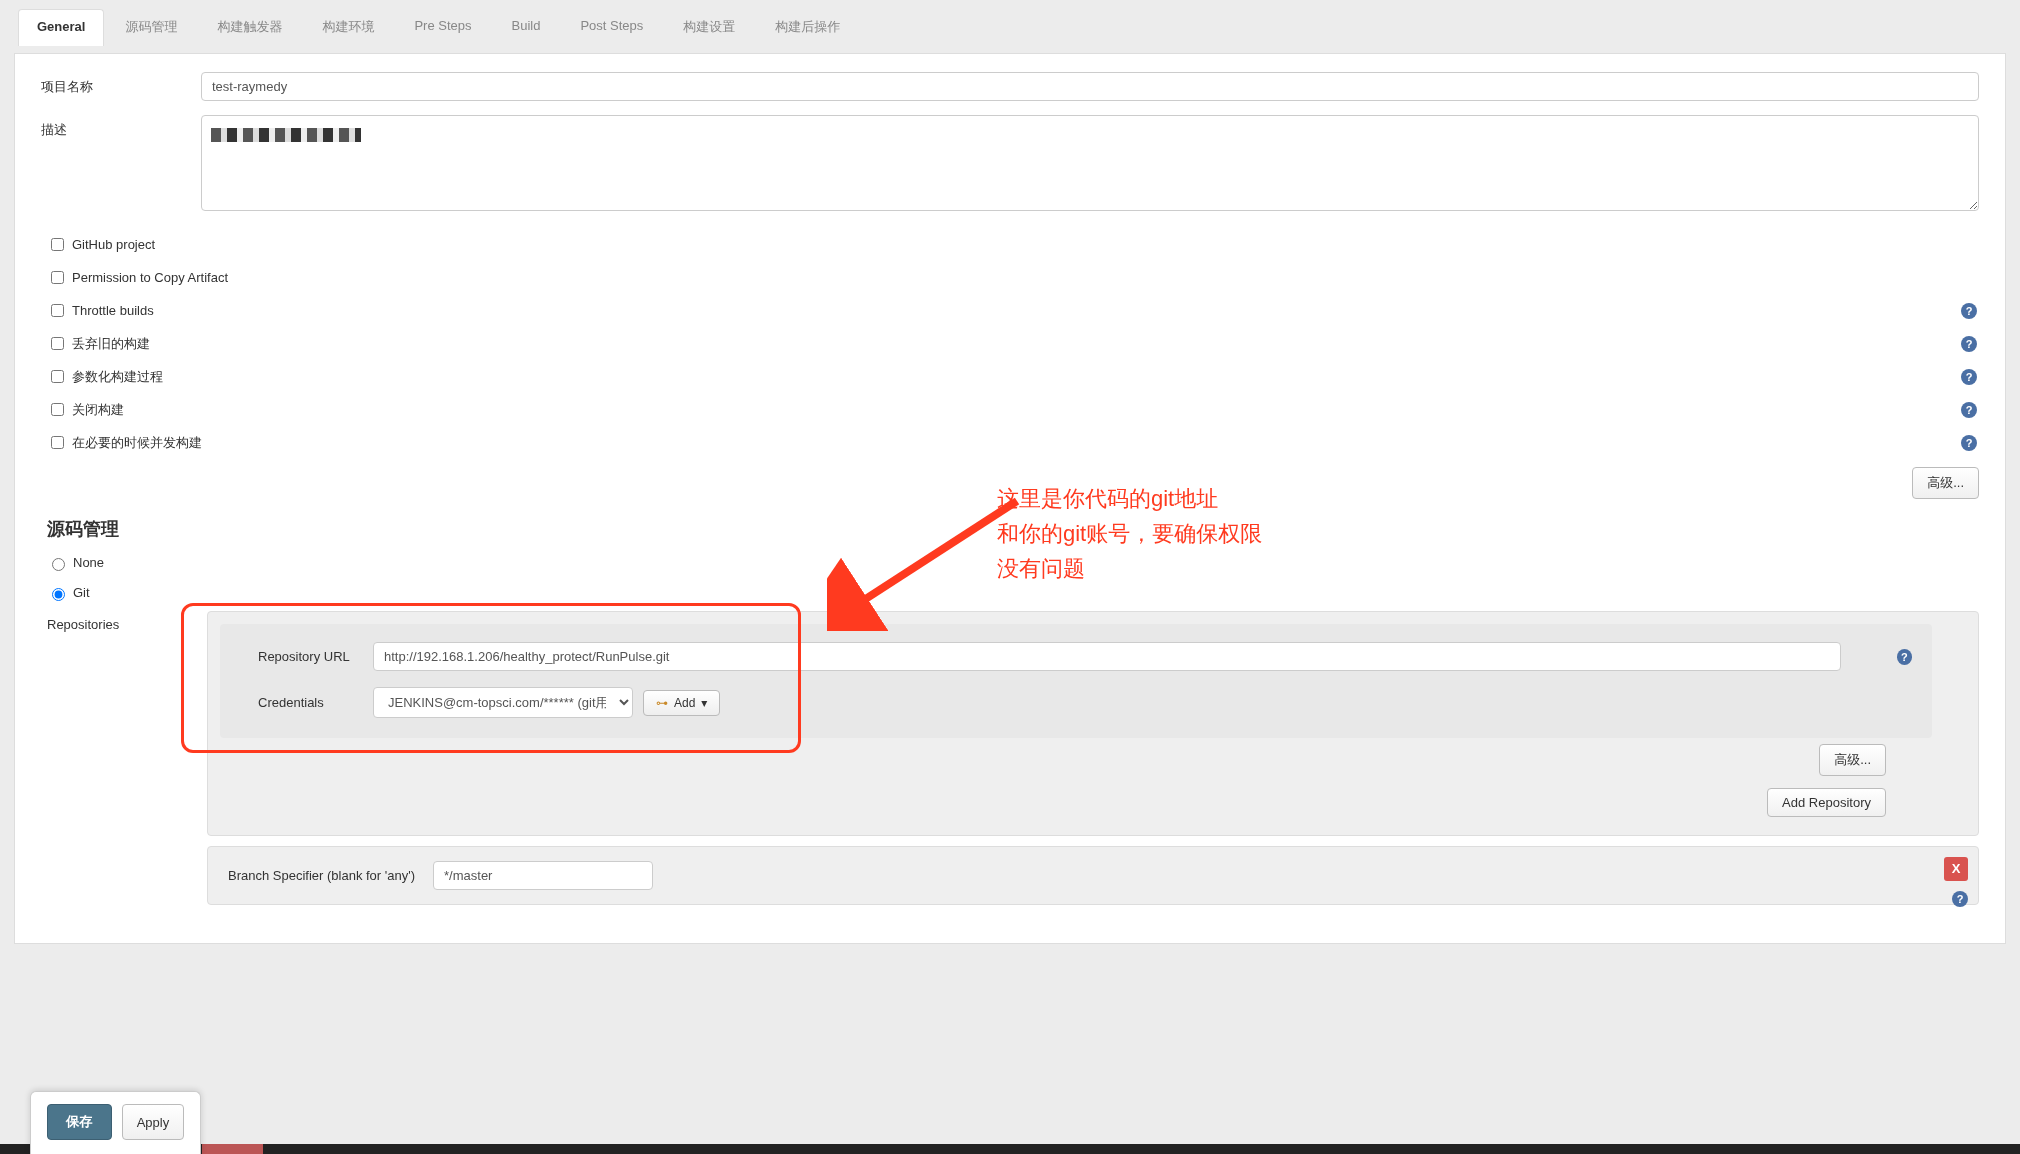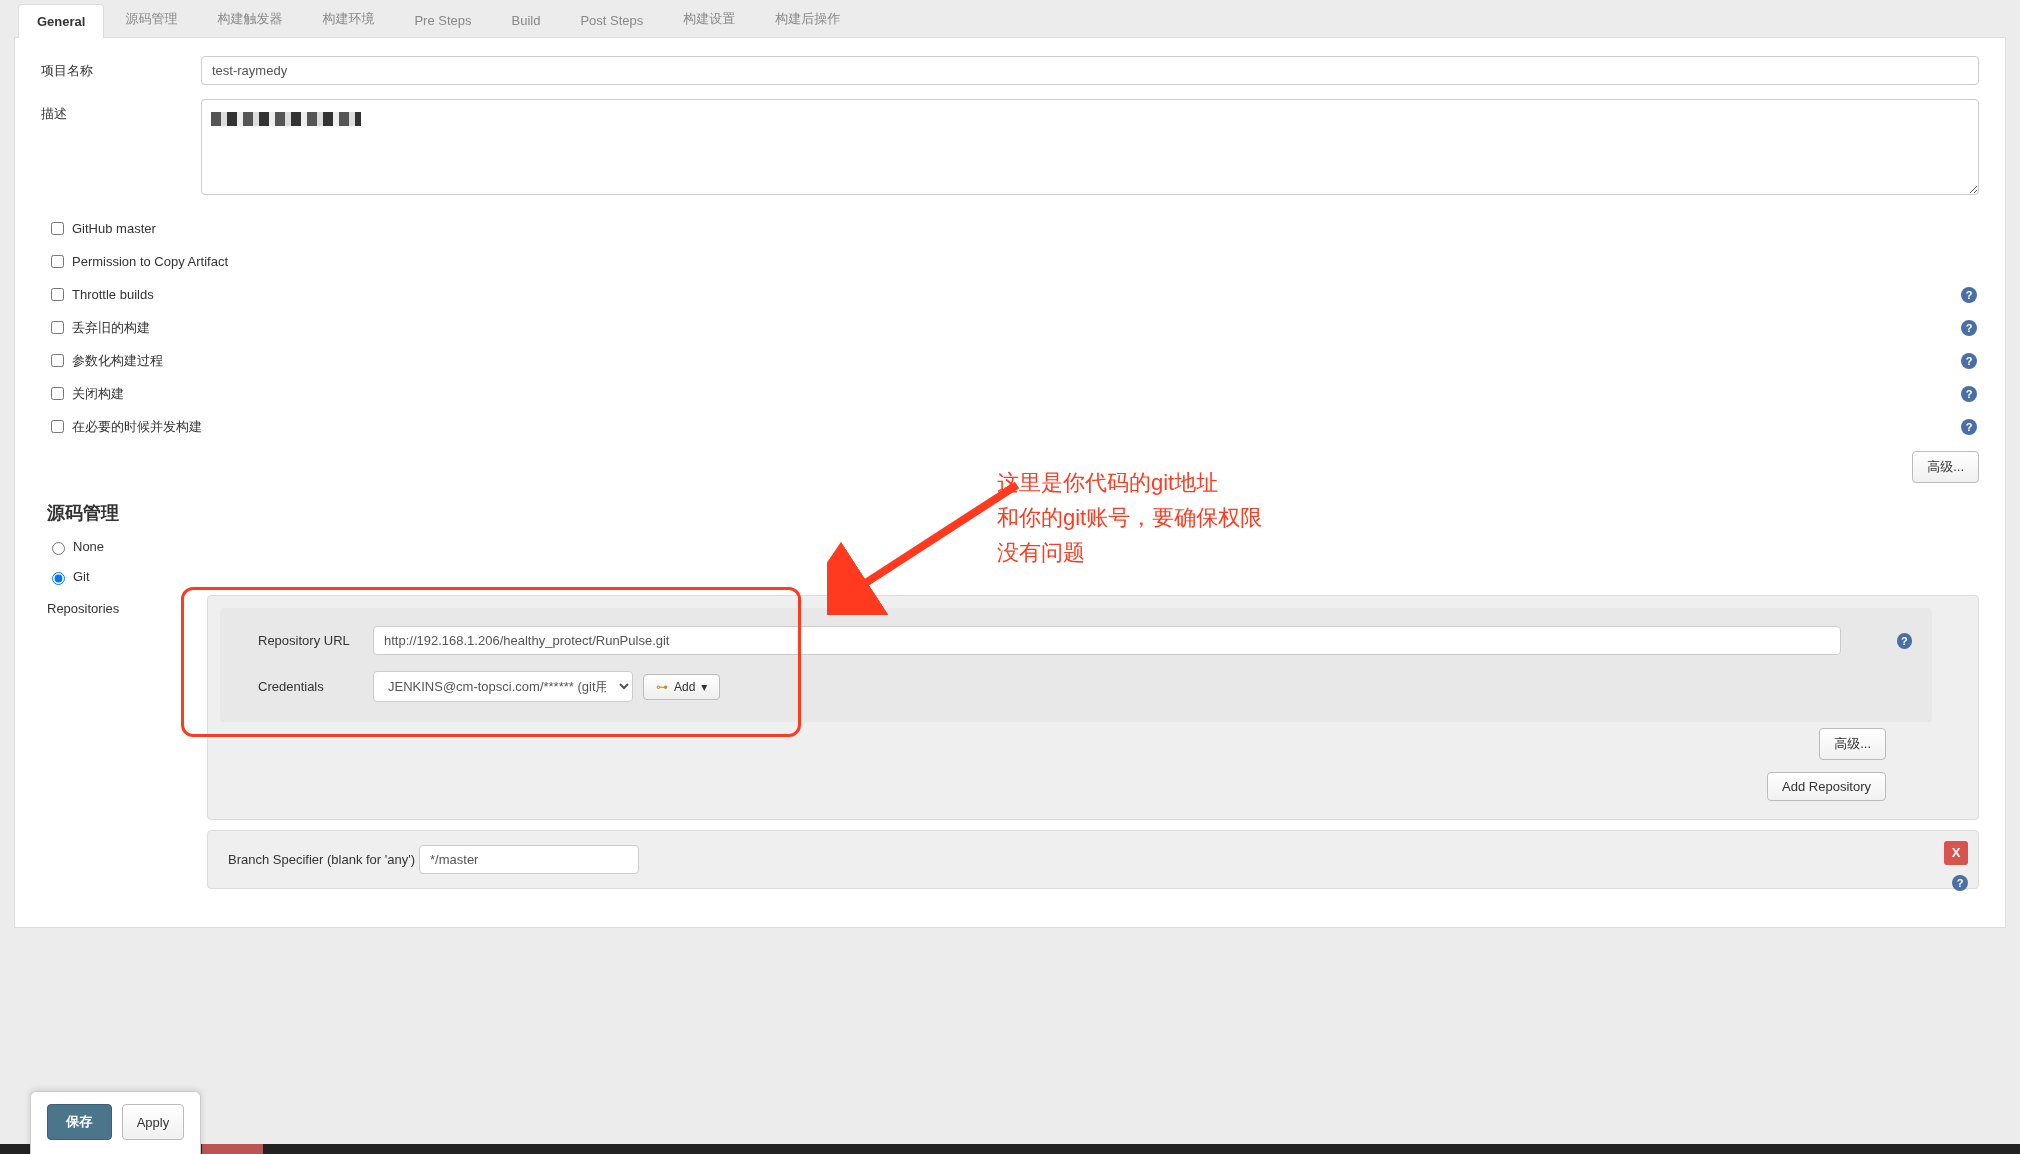--- a/index.html
+++ b/index.html
@@ -14,24 +14,23 @@
   .page {
     background: #fff;
     border: 1px solid #ddd;
     border-top: none;
     padding-bottom: 20px;
   }
 
   
   .tabs {
     display: flex;
-    align-items: flex-end;
     border-bottom: 1px solid #ddd;
     background: #ececec;
-    padding: 0 4px;
+    padding: 8px 4px;
   }
   .tab {
     padding: 9px 18px;
     color: #888;
     border: 1px solid transparent;
     border-bottom: none;
     border-radius: 4px 4px 0 0;
     cursor: pointer;
     background: transparent;
     margin-right: 2px;
@@ -144,21 +143,21 @@
     font-weight: 700;
     cursor: pointer;
   }
   .branch-panel {
     background: #efefef;
     border: 1px solid #ddd;
     border-radius: 4px;
     position: relative;
     padding: 14px 46px 14px 20px;
   }
-  .branch-row { display: flex; align-items: center; gap: 4px; }
+  .branch-row { display: flex; align-items: center; gap: 18px; }
   .branch-row .ilabel { width: auto; }
   .branch-row input[type=text] { width: 220px; }
 
   .highlight-frame {
     position: absolute;
     border: 3px solid #ff3a1f;
     border-radius: 12px;
     pointer-events: none;
     z-index: 50;
   }
@@ -248,21 +247,21 @@
           <textarea style=""></textarea>
           <div style="position:relative; top:-88px; left:10px; height:0;">
             <span class="redacted"></span>
           </div>
         </div>
       </div>
 
       <div class="checklist">
         <div class="chk-row">
           <input type="checkbox" style="">
-          <span>GitHub master</span>
+          <span>GitHub project</span>
         </div>
         <div class="chk-row">
           <input type="checkbox" style="">
           <span>Permission to Copy Artifact</span>
         </div>
         <div class="chk-row">
           <input type="checkbox" style="">
           <span>Throttle builds</span>
           <span class="help-icon">?</span>
         </div>

